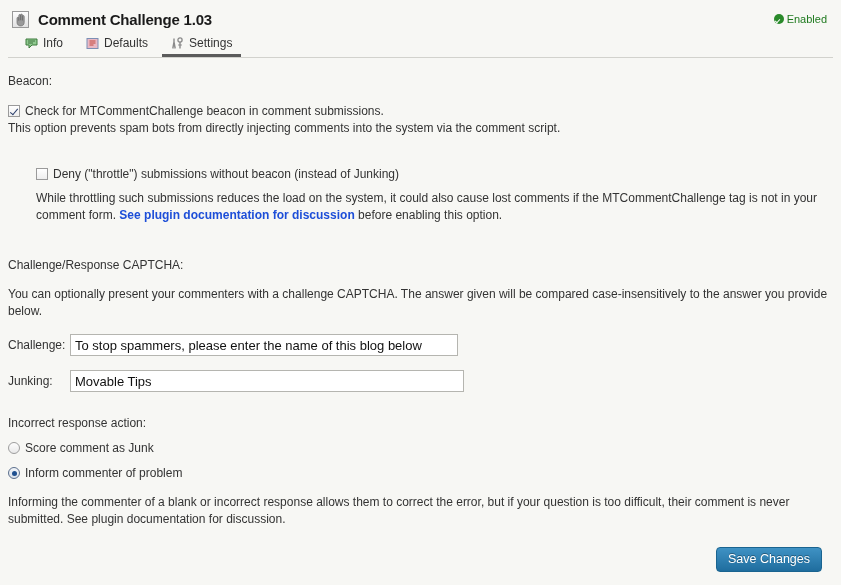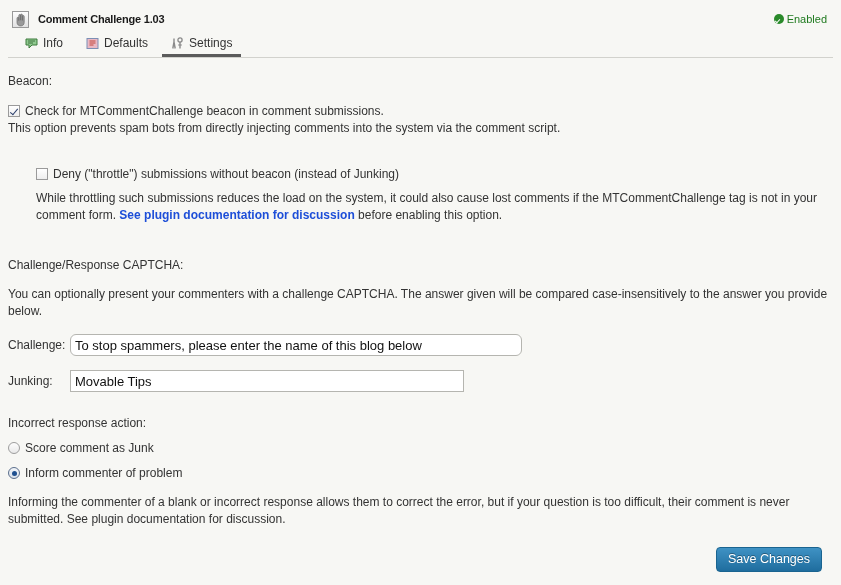--- a/index.html
+++ b/index.html
@@ -29,21 +29,21 @@
     height: 17px;
     border: 1px solid #999;
     background: linear-gradient(#fdfdfd, #e2e2e2);
     position: relative;
     flex: 0 0 auto;
     margin-right: 9px;
     box-sizing: border-box;
   }
   .plugin-icon svg { position: absolute; left: 1px; top: 1px; }
   .plugin-title {
-    font-size: 11px;
+    font-size: 15px;
     font-weight: bold;
     color: #1a1a1a;
     letter-spacing: -0.2px;
   }
   .header-spacer { flex: 1 1 auto; }
   .status-badge {
     display: flex;
     align-items: center;
     font-size: 11px;
     color: #1f7a1f;
@@ -178,21 +178,21 @@
     font-family: "Liberation Sans", sans-serif;
     font-size: 13px;
     color: #111;
     padding: 2px 4px;
     border: 1px solid #b5b5b0;
     background: #ffffff;
     box-sizing: border-box;
     height: 22px;
     outline: none;
   }
-  #challenge-input { width: 452px; border-radius: 6px; }
+  #challenge-input { width: 388px; }
   #response-input  { width: 394px; }
 
   .radio-heading { font-size: 12px; margin: 24px 0 0 0; }
   .radio-row {
     display: flex;
     align-items: center;
     margin-top: 11px;
   }
   .radio {
     width: 12px; height: 12px;

